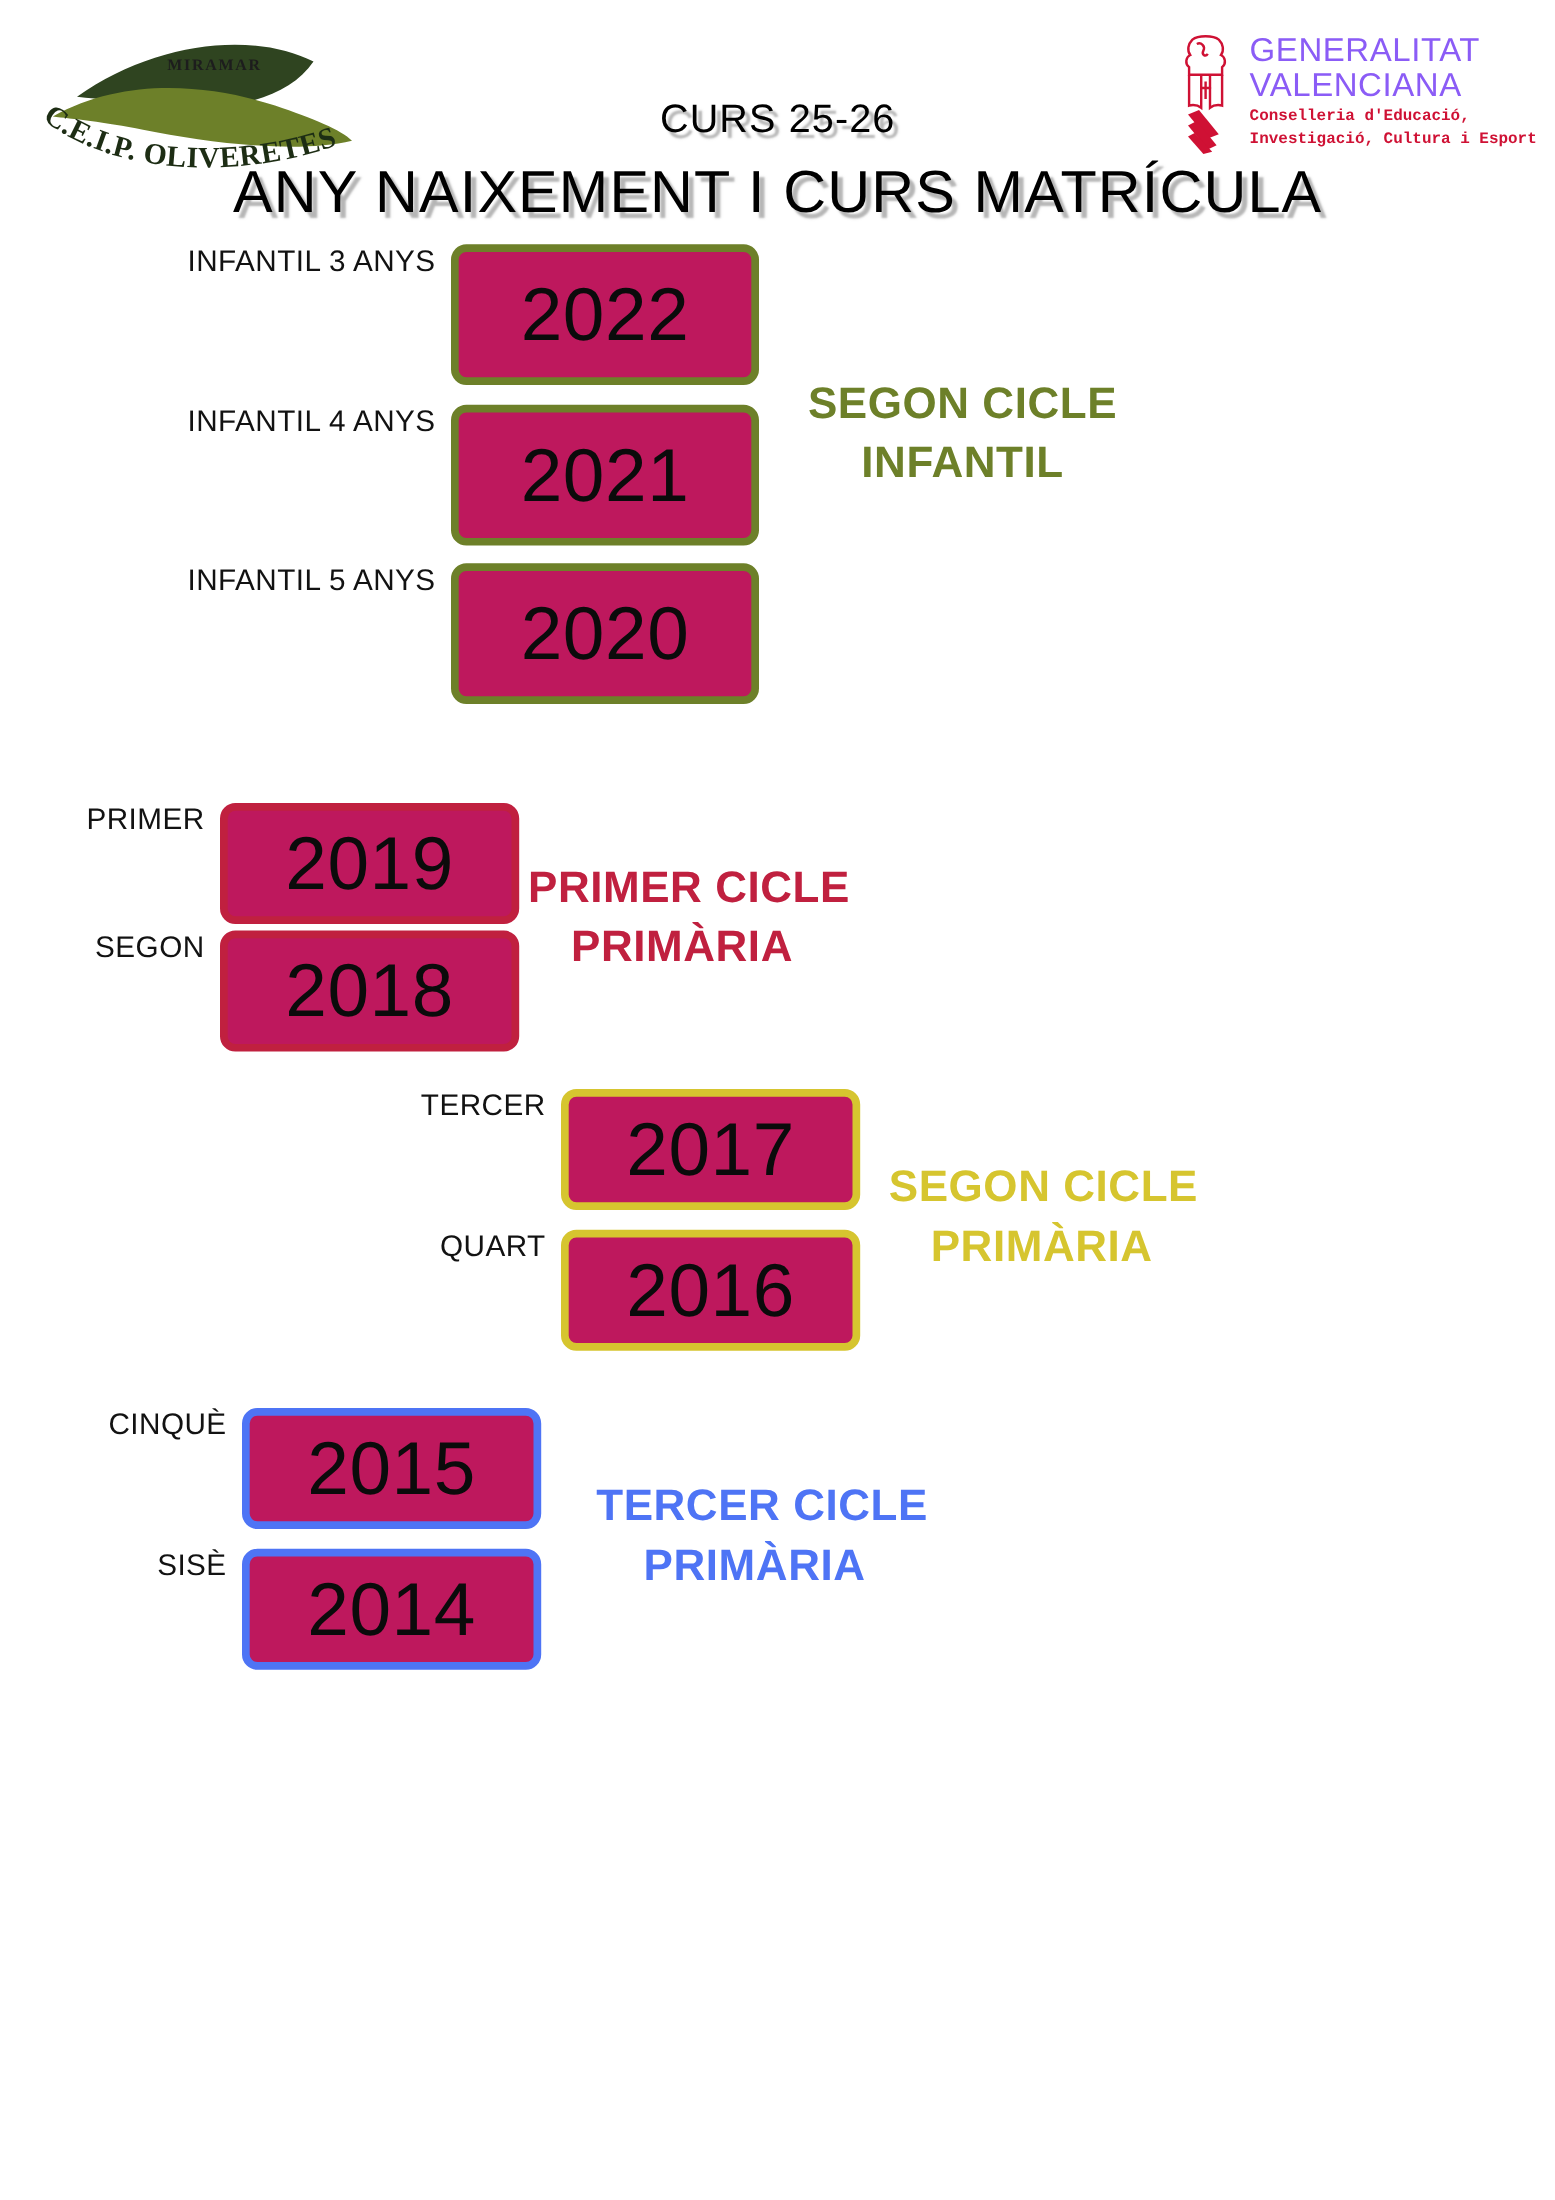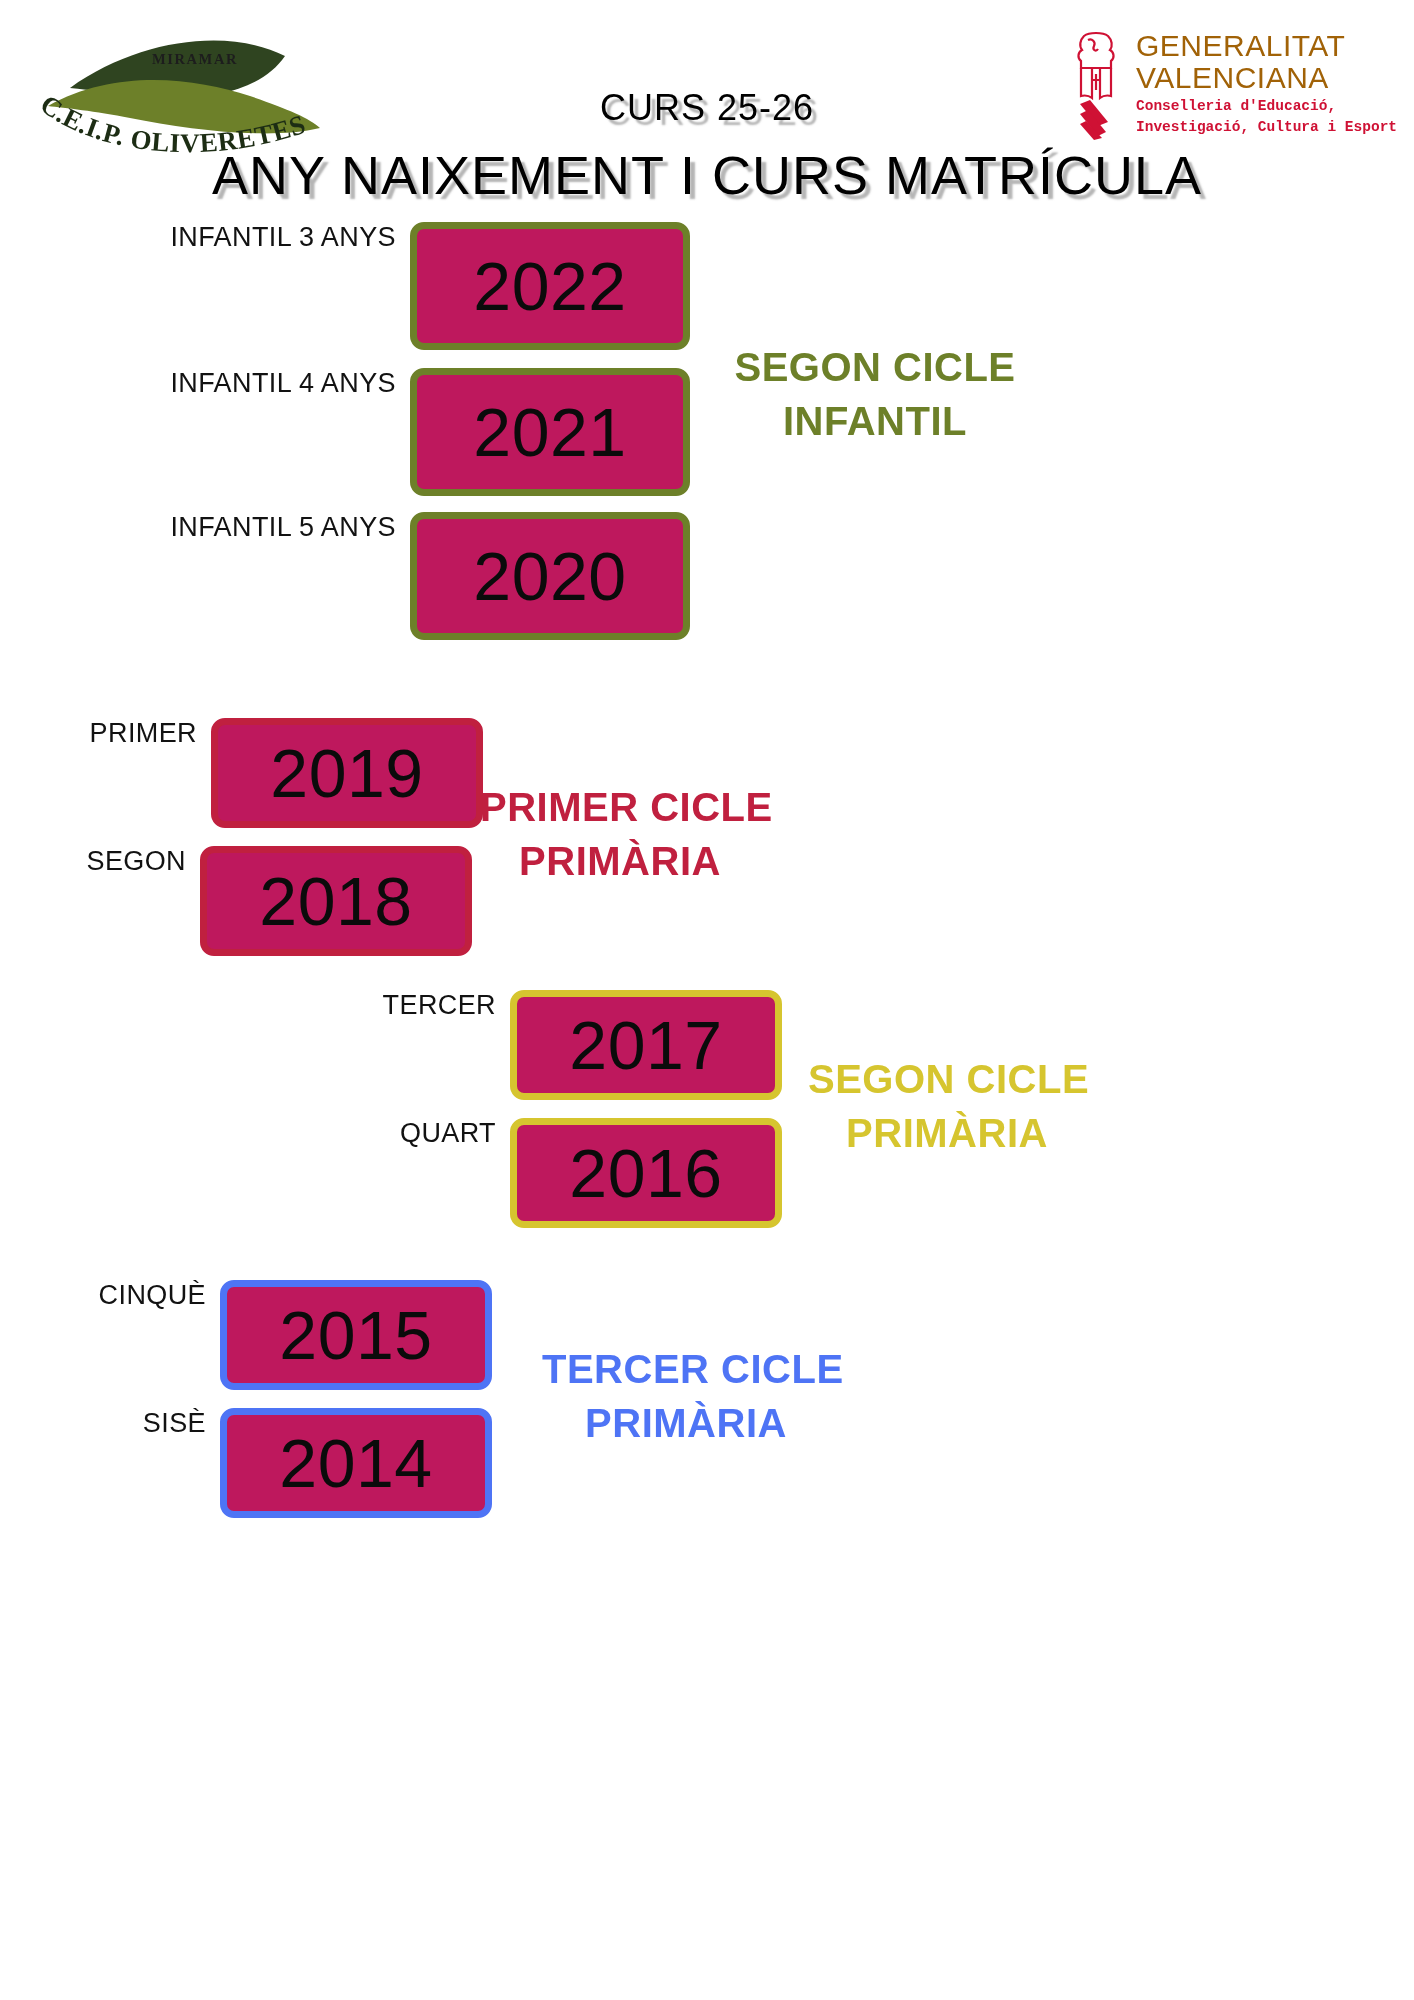--- a/index.html
+++ b/index.html
@@ -44,21 +44,21 @@
   #gv-text {
     margin-left: 12px;
     color: #cf1134;
   }
   .gv-line1, .gv-line2 {
     font-family: "Liberation Sans", sans-serif;
     font-size: 30px;
     font-weight: 400;
     letter-spacing: 0.5px;
     line-height: 32px;
-    color: #a16207;
+    color: #8b5cf6;
     white-space: nowrap;
   }
   .gv-sub {
     font-family: Liberation Mono, monospace;
     font-size: 14.5px;
     font-weight: bold;
     line-height: 18px;
     color: #cf1134;
     margin-top: 3px;
     white-space: nowrap;
@@ -156,21 +156,21 @@
     top: 118px;
     text-align: center;
     width: 330px;
   }
 
   
   #group-primer { top: 718px; left: 0; width: 1414px; height: 250px; }
   #group-primer .year-box { border-color: #c0203f; width: 272px; height: 110px; }
   #group-primer .row { left: 0px; }
   #group-primer .row-label { width: 200px; }
-  #row-primer { top: 0px; padding-left: 11px; }
+  #row-primer { top: 12px; }
   #row-segon { top: 128px; }
   #label-primer {
     color: #c0203f;
     left: 480px;
     top: 62px;
     text-align: left;
     width: 400px;
   }
   #label-primer .cl2 { text-align: center; width: 280px; }
 

